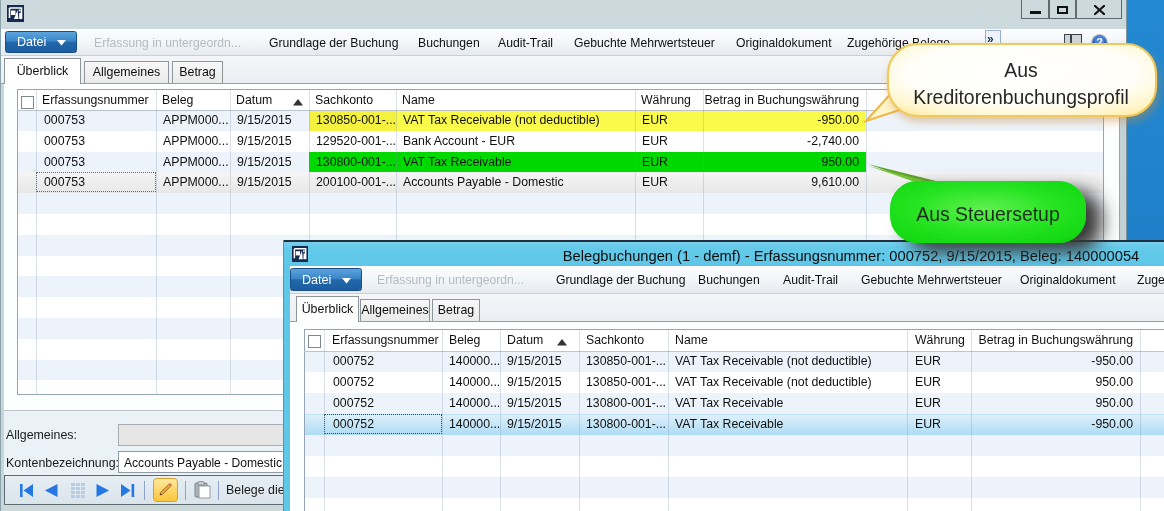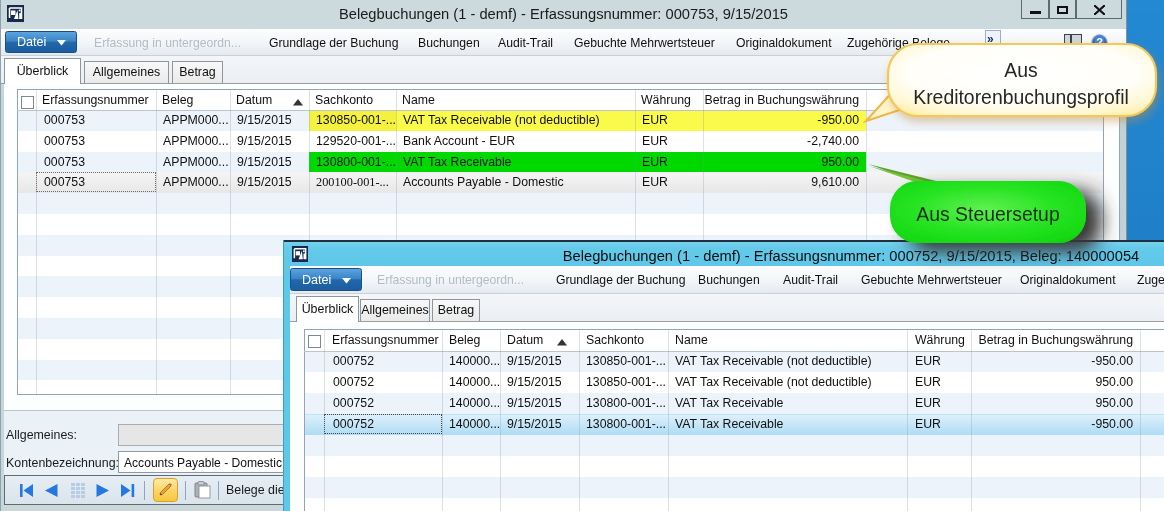--- a/index.html
+++ b/index.html
@@ -17,21 +17,20 @@
 <div style="position:absolute;left:1126px;top:0px;width:1px;height:520px;background:#7d949c;"></div>
 <svg class="abs" style="left:7px;top:5px;" width="17" height="17" viewBox="0 0 17 17">
 <rect x="0" y="0" width="17" height="17" fill="#16294e"></rect>
 <path d="M2.5 3 h12 v11" fill="none" stroke="#fff" stroke-width="1.6"></path>
 <path d="M2.5 3 v10" fill="none" stroke="#fff" stroke-width="1.6"></path>
 <rect x="4" y="5.5" width="4.5" height="4.5" fill="#fff"></rect>
 <path d="M10.5 5 L11.5 14 L7 14 Z" fill="#fff"></path>
 <rect x="12.2" y="8" width="1.8" height="6" fill="#fff"></rect>
 <circle cx="12.6" cy="5.6" r="1" fill="#fff"></circle>
 </svg>
-<div style="position:absolute;left:0px;top:7px;font-size:14.7px;color:#1b1b1b;white-space:nowrap;line-height:1;width:1127px;text-align:center;">Belegbuchungen (1 - demf) - Erfassungsnummer: 000753, 9/15/2015</div>
 <div style="position:absolute;left:1021px;top:-4px;width:28px;height:23px;border:1px solid #5f6a70;box-sizing:border-box;"></div>
 <div style="position:absolute;left:1030px;top:11px;width:11px;height:3px;background:#111;"></div>
 <div style="position:absolute;left:1049px;top:-4px;width:27px;height:23px;border:1px solid #5f6a70;box-sizing:border-box;"></div>
 <div style="position:absolute;left:1057px;top:6px;width:11px;height:8px;border:2.4px solid #111;box-sizing:border-box;"></div>
 <div style="position:absolute;left:1076px;top:-4px;width:46px;height:23px;border:1px solid #5f6a70;box-sizing:border-box;"></div>
 <svg class="abs" style="left:1094px;top:5px;" width="11" height="10" viewBox="0 0 11 10">
 <path d="M1 0 L5.5 4 L10 0 L11 1 L6.5 5 L11 9 L10 10 L5.5 6 L1 10 L0 9 L4.5 5 L0 1 Z" fill="#0a0a0a" stroke="#0a0a0a" stroke-width="0.8"></path>
       </svg>
 <div style="position:absolute;left:1px;top:29px;width:1125px;height:27px;background:linear-gradient(180deg,#fdfdfe 0%,#f2f5f8 55%,#e5eaef 100%);border-bottom:1px solid #c9d1d8;box-sizing:border-box;"></div>
 <div style="position:absolute;left:5px;top:31px;width:72px;height:22px;background:linear-gradient(180deg,#5ba4de 0%,#3c85c6 45%,#2268aa 52%,#1b5da0 100%);border:1px solid #174f8b;border-radius:2.5px;box-sizing:border-box;"></div>
@@ -122,21 +121,21 @@
 <div style="position:absolute;left:44px;top:155.6px;font-size:12.3px;color:#111;white-space:nowrap;line-height:1;">000753</div>
 <div style="position:absolute;left:163px;top:155.6px;font-size:12.3px;color:#111;white-space:nowrap;line-height:1;">APPM000...</div>
 <div style="position:absolute;left:237px;top:155.6px;font-size:12.3px;color:#111;white-space:nowrap;line-height:1;">9/15/2015</div>
 <div style="position:absolute;left:316px;top:155.6px;font-size:12.3px;color:#111;white-space:nowrap;line-height:1;">130800-001-...</div>
 <div style="position:absolute;left:403px;top:155.6px;font-size:12.3px;color:#111;white-space:nowrap;line-height:1;">VAT Tax Receivable</div>
 <div style="position:absolute;left:642px;top:155.6px;font-size:12.3px;color:#111;white-space:nowrap;line-height:1;">EUR</div>
 <div style="position:absolute;left:703px;top:155.6px;font-size:12.3px;color:#111;white-space:nowrap;line-height:1;width:156px;text-align:right;">950.00</div>
 <div style="position:absolute;left:44px;top:176.4px;font-size:12.3px;color:#111;white-space:nowrap;line-height:1;">000753</div>
 <div style="position:absolute;left:163px;top:176.4px;font-size:12.3px;color:#111;white-space:nowrap;line-height:1;">APPM000...</div>
 <div style="position:absolute;left:237px;top:176.4px;font-size:12.3px;color:#111;white-space:nowrap;line-height:1;">9/15/2015</div>
-<div style="position:absolute;left:316px;top:176.4px;font-size:12.3px;color:#111;white-space:nowrap;line-height:1;font-family:Liberation Serif, serif;">200100-001-...</div>
+<div style="position:absolute;left:316px;top:176.4px;font-size:12.3px;color:#111;white-space:nowrap;line-height:1;">200100-001-...</div>
 <div style="position:absolute;left:403px;top:176.4px;font-size:12.3px;color:#111;white-space:nowrap;line-height:1;">Accounts Payable - Domestic</div>
 <div style="position:absolute;left:642px;top:176.4px;font-size:12.3px;color:#111;white-space:nowrap;line-height:1;">EUR</div>
 <div style="position:absolute;left:703px;top:176.4px;font-size:12.3px;color:#111;white-space:nowrap;line-height:1;width:156px;text-align:right;">9,610.00</div>
 <div style="position:absolute;left:4px;top:410px;width:1115px;height:66px;background:#eaf2f8;border-top:1px solid #b9c4cd;box-sizing:border-box;"></div>
 <div style="position:absolute;left:6px;top:429px;font-size:12.4px;color:#1a1a1a;white-space:nowrap;line-height:1;">Allgemeines:</div>
 <div style="position:absolute;left:6px;top:457px;font-size:12.4px;color:#1a1a1a;white-space:nowrap;line-height:1;">Kontenbezeichnung:</div>
 <div style="position:absolute;left:118px;top:424px;width:210px;height:22px;background:#e6e6e6;border:1px solid #a8adb2;box-sizing:border-box;"></div>
 <div style="position:absolute;left:118px;top:451px;width:210px;height:22px;background:#fff;border:1px solid #8f9aa3;box-sizing:border-box;"></div>
 <div style="position:absolute;left:124px;top:457px;font-size:12.1px;color:#111;white-space:nowrap;line-height:1;">Accounts Payable - Domestic</div>
 <div style="position:absolute;left:4px;top:475px;width:1115px;height:30px;background:linear-gradient(180deg,#e6eef4 0%,#dae4eb 100%);border:1px solid #5f6b72;border-right:none;box-sizing:border-box;"></div>

